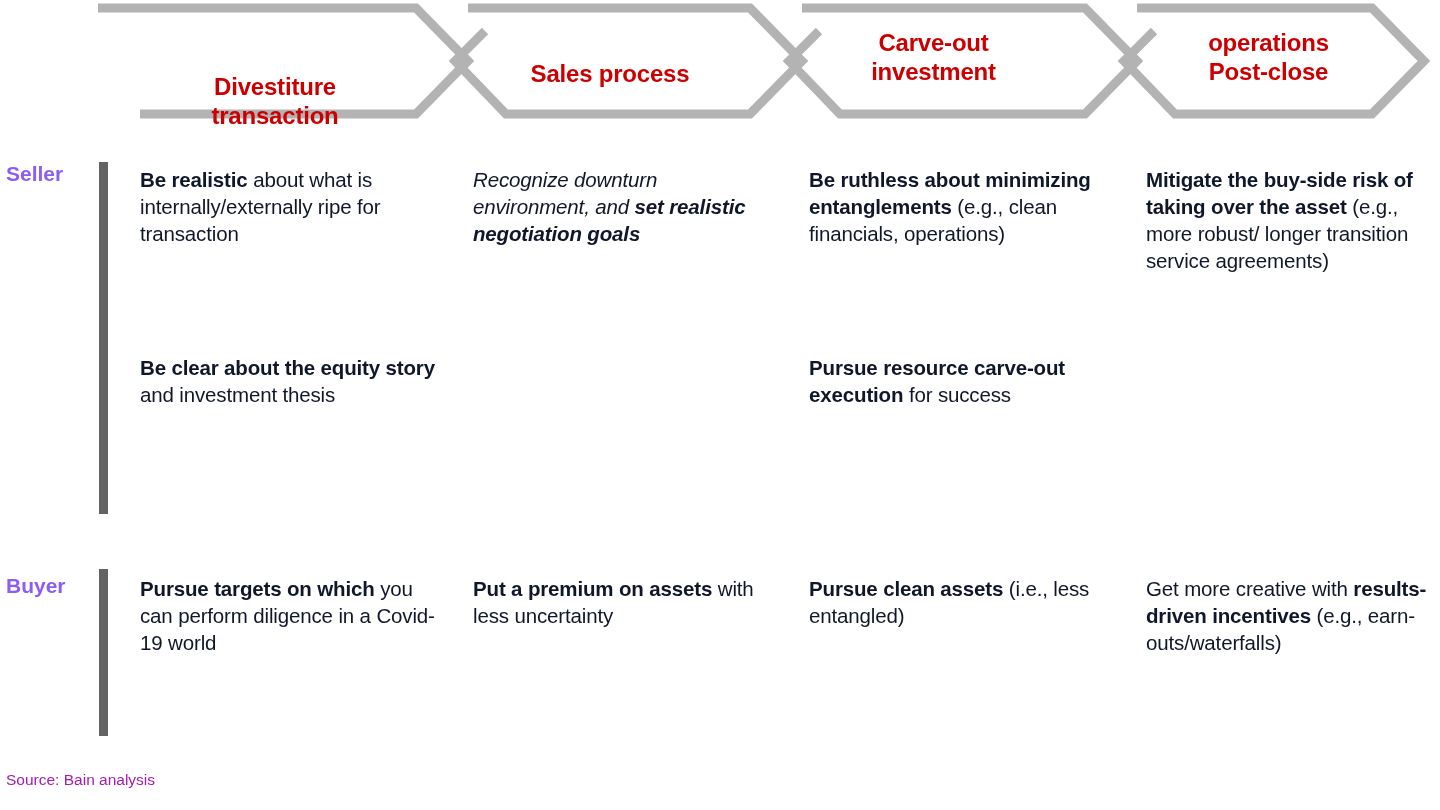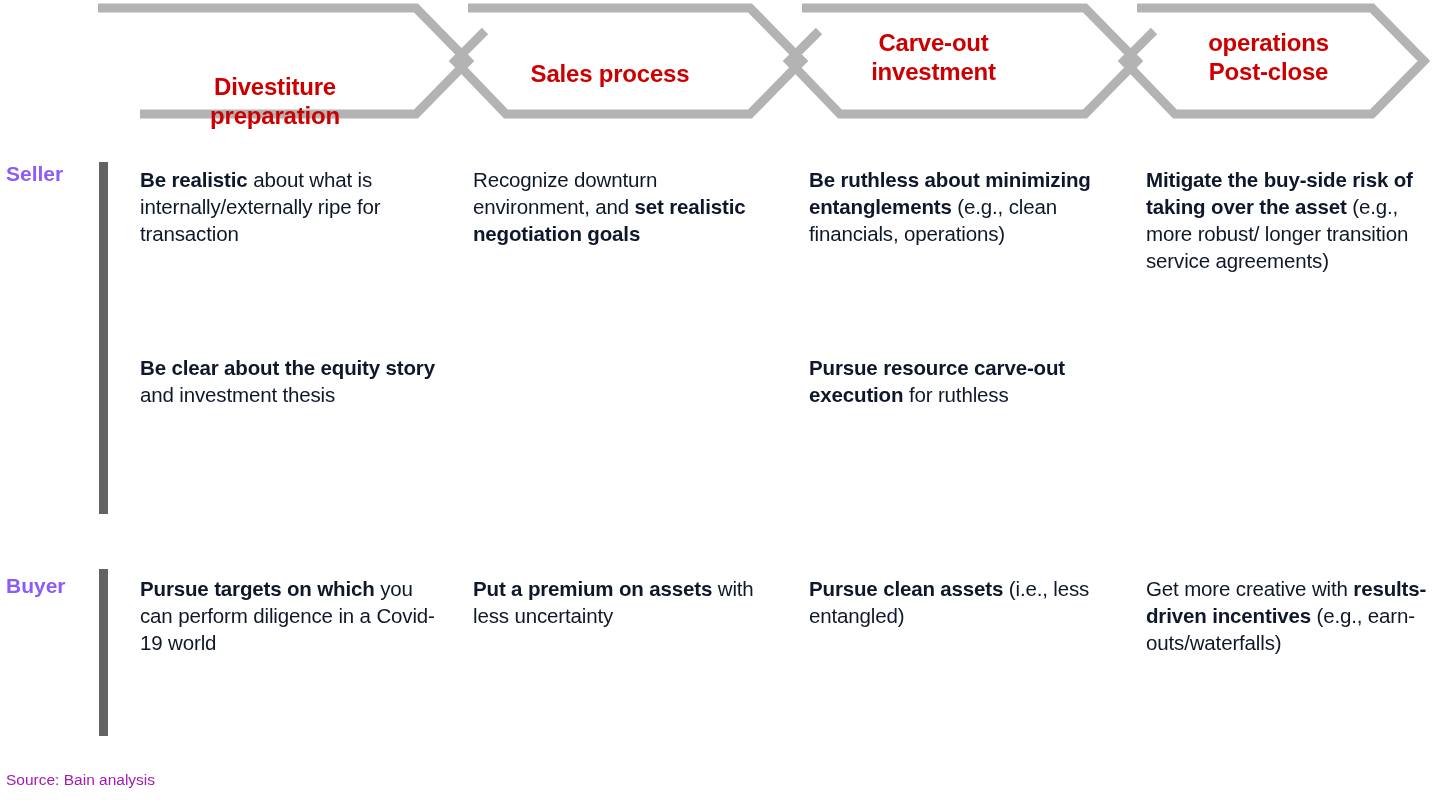--- a/index.html
+++ b/index.html
@@ -86,21 +86,21 @@
 
     <path d="M 468 8 L 750 8 L 802 61 L 750 114 L 506 114 L 455 61 L 485 31" fill="none" stroke="#B3B3B3" stroke-width="9" stroke-linejoin="miter" stroke-linecap="butt"></path>
 
     <path d="M 802 8 L 1085 8 L 1137 61 L 1085 114 L 840 114 L 789 61 L 819 31" fill="none" stroke="#B3B3B3" stroke-width="9" stroke-linejoin="miter" stroke-linecap="butt"></path>
 
     <path d="M 1137 8 L 1372 8 L 1424 61 L 1372 114 L 1175 114 L 1124 61 L 1154 31" fill="none" stroke="#B3B3B3" stroke-width="9" stroke-linejoin="miter" stroke-linecap="butt"></path>
   </svg>
 
   <div class="phase-label" style="left:140px; top:45px; width:270px;margin-top:27px;">
     <div>Divestiture</div>
-    <div>preparation</div>
+    <div>transaction</div>
   </div>
 
   <div class="phase-label" style="left:468px; top:59px; width:284px;">
     <div>Sales process</div>
   </div>
 
   <div class="phase-label" style="left:806px; top:28px; width:255px;">
     <div>Carve-out</div>
     <div>investment</div>
   </div>
@@ -111,38 +111,38 @@
   </div>
 </div>
 
 <div class="row-label" style="left:6px; top:161px;">Seller</div>
 <div class="row-rule" style="left:99px; top:162px; height:352px;"></div>
 
 <div class="cell" style="left:140px; top:166px; width:290px;">
   <b>Be realistic</b><span> about what is internally/externally ripe for transaction</span>
 </div>
 
-<div class="cell" style="left:473px; top:166px; width:300px;">
+<div class="cell" style="left:473px; top:166px; width:300px;font-style:italic;">
   <span>Recognize downturn environment, and </span><b>set realistic negotiation goals</b>
 </div>
 
 <div class="cell" style="left:809px; top:166px; width:316px;">
   <b>Be ruthless about minimizing entanglements</b><span> (e.g., clean financials, operations)</span>
 </div>
 
 <div class="cell" style="left:1146px; top:166px; width:290px;">
   <b>Mitigate the buy-side risk of taking over the asset</b><span> (e.g., more robust/ longer transition service agreements)</span>
 </div>
 
 <div class="cell" style="left:140px; top:354px; width:300px;">
   <b>Be clear about the equity story</b><span> and investment thesis</span>
 </div>
 
 <div class="cell" style="left:809px; top:354px; width:300px;">
-  <b>Pursue resource carve-out execution</b><span> for ruthless</span>
+  <b>Pursue resource carve-out execution</b><span> for success</span>
 </div>
 
 <div class="row-label" style="left:6px; top:573px;">Buyer</div>
 <div class="row-rule" style="left:99px; top:569px; height:167px;"></div>
 
 <div class="cell" style="left:140px; top:575px; width:300px;">
   <b>Pursue targets on which</b><span> you can perform diligence in a Covid-19 world</span>
 </div>
 
 <div class="cell" style="left:473px; top:575px; width:310px;">

